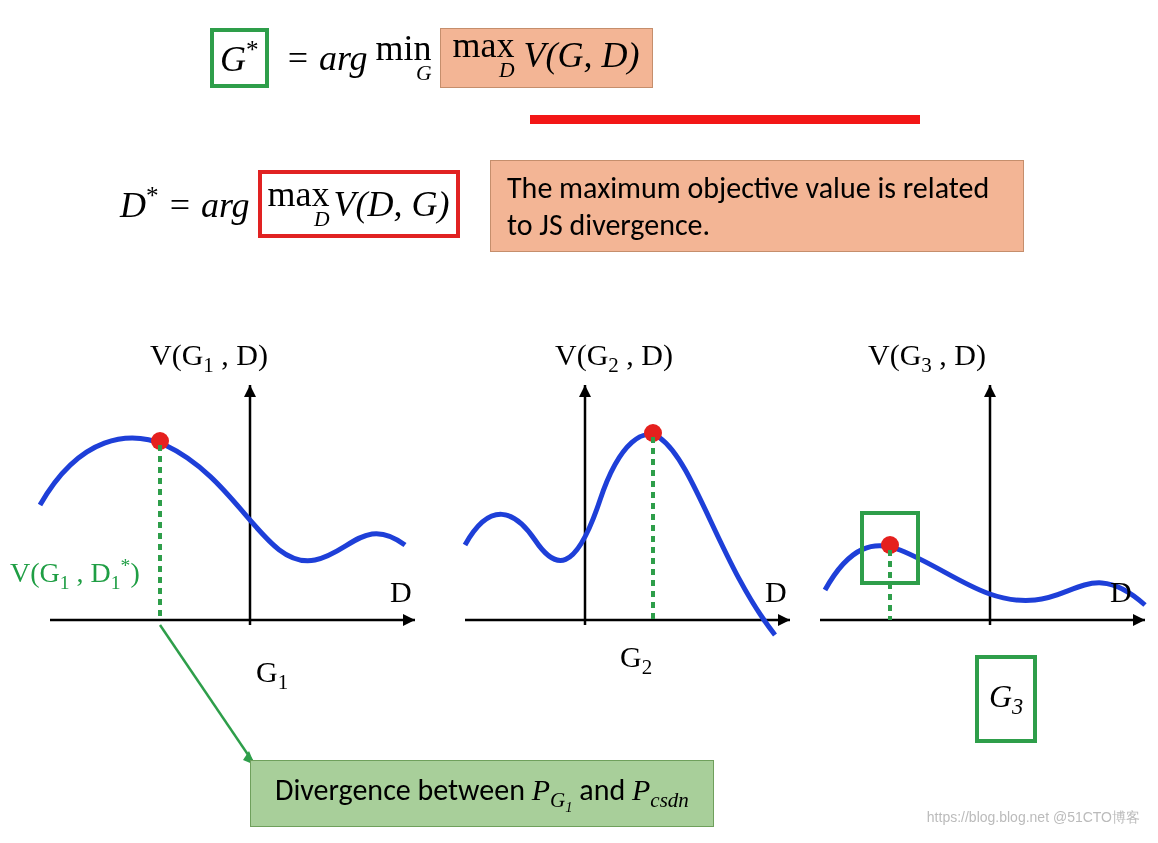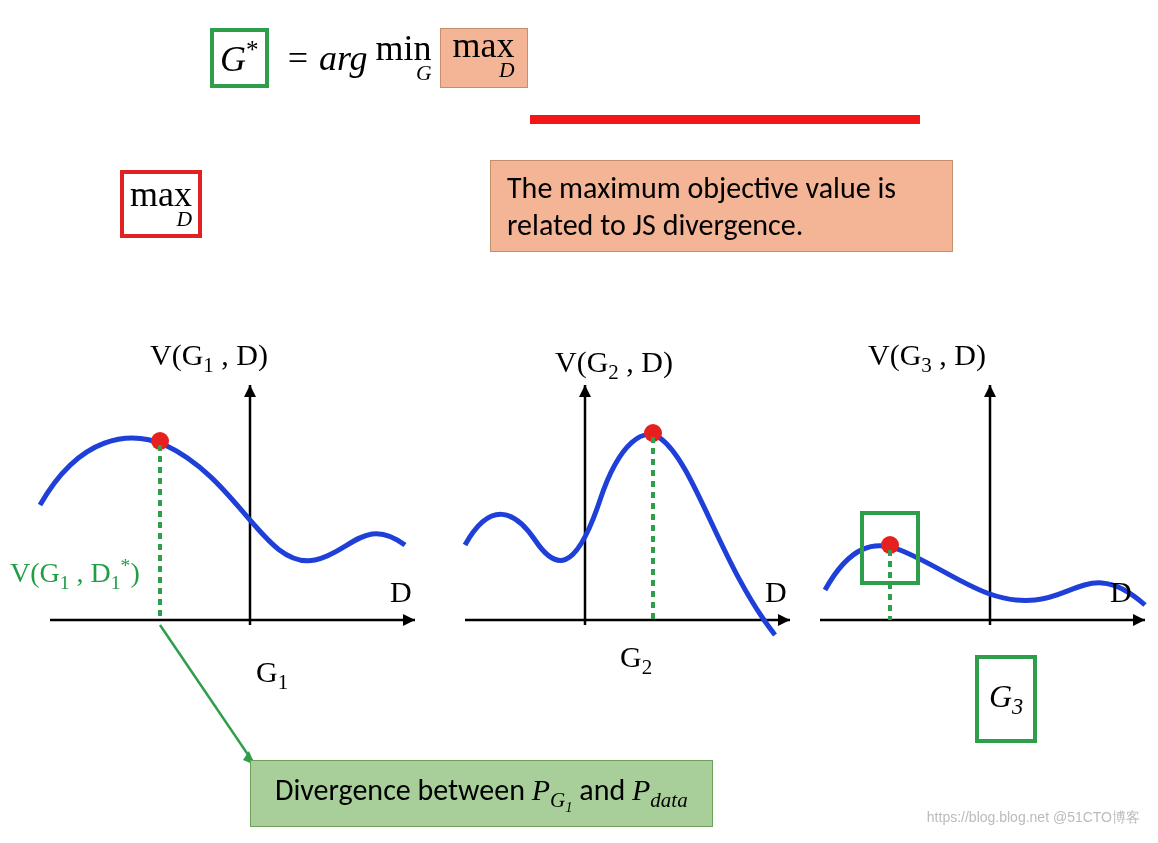--- a/index.html
+++ b/index.html
@@ -20,21 +20,21 @@
   .eq2 { position: absolute; left: 120px; top: 170px; font-size: 36px; display: flex; align-items: center; gap: 8px;}
 
   .green-box { border: 4px solid #2e9e4a; padding: 4px 6px; }
   .red-box   { border: 4px solid #e12222; padding: 4px 6px; }
   .orange-fill { background: #f3b595; border: 1px solid #c58e6c; padding: 0 12px 6px 12px; display: inline-flex; align-items: center; }
 
   .red-underline { position: absolute; left: 530px; top: 115px; width: 390px; height: 9px; background: #f31616; }
 
   .note-box {
     position: absolute; left: 490px; top: 160px;
-    width: 463px; padding: 8px 16px;
+    width: 534px; padding: 8px 16px;
     background: #f3b595; border: 1px solid #c58e6c;
     font-size: 30px; font-family: Calibri, Arial, sans-serif;
   }
   .plot { position: absolute; }
   .plot-label { position: absolute; font-size: 30px; font-family: Georgia, serif; }
 
   .green-text { color: #1f9e44; text-align: center; }
   .divergence-box {
     position: absolute; left: 250px; top: 760px;
     background: #a8cf9a; border: 1px solid #6fa05c;
@@ -59,30 +59,33 @@
   <span class="math">&nbsp;=&nbsp;<span>arg</span></span>
   <span class="minmax math">
     <span class="op">min</span>
     <span class="under">G</span>
   </span>
   <span class="orange-fill">
     <span class="minmax math">
       <span class="op">max</span>
       <span class="under">D</span>
     </span>
+    <span class="math">&nbsp;V(G, D)</span>
   </span>
 </div>
 <div class="red-underline"></div>
 
 <div class="eq2">
+  <span class="math">D<span class="sup rm">*</span>&nbsp;=&nbsp;arg</span>
   <span class="red-box" style="display:inline-flex;align-items:center;gap:4px;">
     <span class="minmax math">
       <span class="op">max</span>
       <span class="under">D</span>
     </span>
+    <span class="math">V(D, G)</span>
   </span>
 </div>
 
 <div class="note-box">
   <span>The maximum objective value is related to JS divergence.</span>
 </div>
 
 <div class="plot" style="left:10px; top:345px;">
   <svg width="420" height="350">
 
@@ -113,21 +116,21 @@
   <svg width="360" height="350">
     <line x1="20" y1="275" x2="345" y2="275" stroke="#000" stroke-width="2.5"></line>
     <polygon points="345,275 333,269 333,281" fill="#000"></polygon>
     <line x1="140" y1="280" x2="140" y2="40" stroke="#000" stroke-width="2.5"></line>
     <polygon points="140,40 134,52 146,52" fill="#000"></polygon>
     <path d="M 20,200 C 45,155 70,165 90,195 C 110,225 130,230 155,155 C 175,95 200,82 215,93 C 250,118 275,220 330,290" stroke="#1e3fd8" stroke-width="5" fill="none"></path>
     <circle cx="208" cy="88" r="9" fill="#e5201e"></circle>
     <line x1="208" y1="92" x2="208" y2="275" stroke="#2e9e4a" stroke-width="4" stroke-dasharray="6,5"></line>
   </svg>
 </div>
-<div class="plot-label" style="left:555px; top:338px;margin-top:7px;">V(G<span class="sub">2</span>&nbsp;, D)</div>
+<div class="plot-label" style="left:555px; top:338px;">V(G<span class="sub">2</span>&nbsp;, D)</div>
 <div class="plot-label" style="left:765px; top:575px;">D</div>
 <div class="plot-label" style="left:620px; top:640px;">G<span class="sub">2</span></div>
 
 <div class="plot" style="left:800px; top:345px;">
   <svg width="360" height="350">
     <line x1="20" y1="275" x2="345" y2="275" stroke="#000" stroke-width="2.5"></line>
     <polygon points="345,275 333,269 333,281" fill="#000"></polygon>
     <line x1="190" y1="280" x2="190" y2="40" stroke="#000" stroke-width="2.5"></line>
     <polygon points="190,40 184,52 196,52" fill="#000"></polygon>
     <path d="M 25,245 C 50,200 75,195 100,205 C 150,225 185,260 235,255 C 275,252 295,215 345,260" stroke="#1e3fd8" stroke-width="5" fill="none"></path>
@@ -135,16 +138,16 @@
     <line x1="90" y1="205" x2="90" y2="275" stroke="#2e9e4a" stroke-width="4" stroke-dasharray="6,5"></line>
 
     <rect x="62" y="168" width="56" height="70" fill="none" stroke="#2e9e4a" stroke-width="4"></rect>
   </svg>
 </div>
 <div class="plot-label" style="left:868px; top:338px;">V(G<span class="sub">3</span>&nbsp;, D)</div>
 <div class="plot-label" style="left:1110px; top:575px;">D</div>
 <div class="g3-box" style="left:975px; top:655px;">G<span class="sub">3</span></div>
 
 <div class="divergence-box">
-  <span>Divergence between <span class="math">P<span class="sub">G<span class="sub">1</span></span></span> and <span class="math">P<span class="sub">data</span></span></span>
+  <span>Divergence between <span class="math">P<span class="sub">G<span class="sub">1</span></span></span> and <span class="math">P<span class="sub">csdn</span></span></span>
 </div>
 
 <div class="watermark">https://blog.blog.net @51CTO博客</div>
 
 </body></html>

